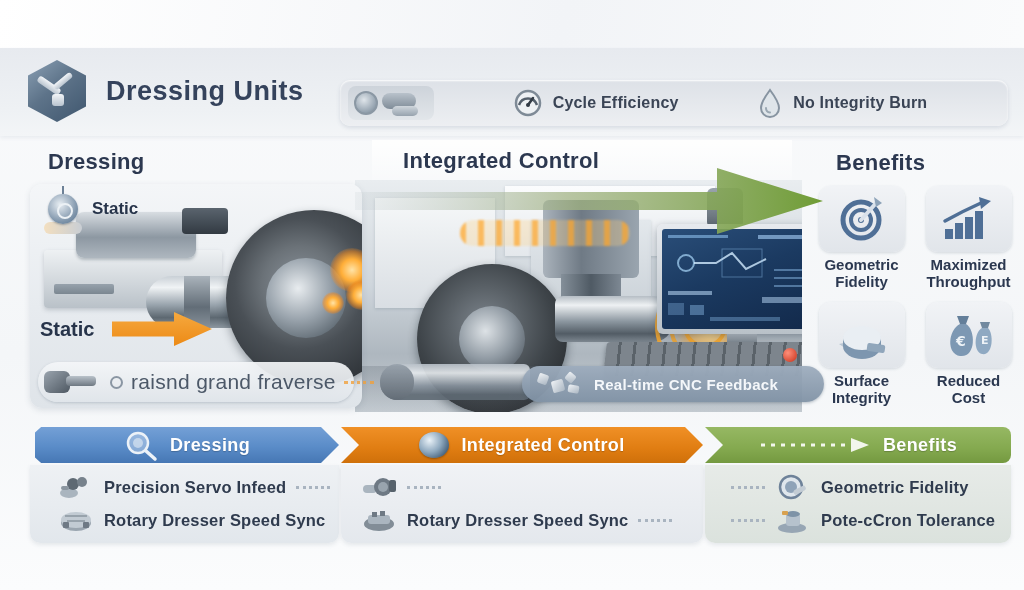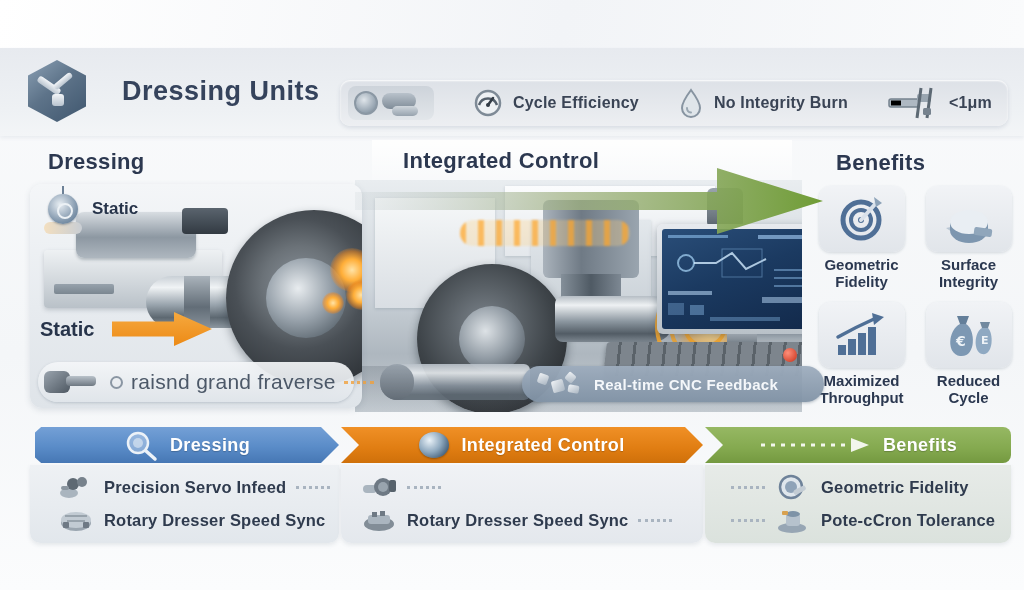--- a/index.html
+++ b/index.html
@@ -7,21 +7,21 @@
   body { font-family:"Liberation Sans", sans-serif; }
   .canvas { position:relative; width:1024px; height:590px; overflow:hidden;
             background:linear-gradient(180deg,#fafbfc 0%,#f4f6f8 60%,#fbfcfd 100%); color:#2e3b52; }
 
   
   .top-strip { position:absolute; left:0; top:0; width:1024px; height:48px;
                background:linear-gradient(100deg,#ffffff 0%,#f2f4f7 55%,#fafbfc 100%); }
   .header-band { position:absolute; left:0; top:48px; width:1024px; height:88px;
                  background:linear-gradient(180deg,#e7eaef 0%,#eef1f4 70%,#f3f5f7 100%);
                  box-shadow:0 2px 4px rgba(60,80,110,.08); }
-  .brand { position:absolute; left:28px; top:60px; display:flex; align-items:center; gap:36px; }
+  .brand { position:absolute; left:28px; top:60px; display:flex; align-items:center; gap:20px; }
   .hex { width:58px; height:62px; clip-path:polygon(50% 0,100% 25%,100% 75%,50% 100%,0 75%,0 25%);
          background:linear-gradient(140deg,#8ba0b4 0%,#5d7389 45%,#3f566e 100%); position:relative; }
   .hex .tool { position:absolute; background:linear-gradient(#f2f5f8,#b9c4cf); border-radius:3px; }
   .t1 { width:26px; height:7px; left:8px; top:22px; transform:rotate(35deg); }
   .t2 { width:22px; height:6px; left:24px; top:18px; transform:rotate(-40deg); }
   .t3 { width:12px; height:12px; border-radius:50%; left:24px; top:34px; background:radial-gradient(circle at 35% 35%,#eef2f6,#8fa0b0); }
   .app-title { font-size:27px; font-weight:bold; color:#35435c; letter-spacing:.5px; }
 
   .badge-bar { position:absolute; left:340px; top:80px; width:668px; height:46px; border-radius:10px;
                background:linear-gradient(180deg,#dde1e7,#edeff2); box-shadow:inset 0 1px 2px #fff,0 2px 4px rgba(70,90,120,.15);
@@ -240,33 +240,20 @@
     <div class="badge">
       <span>
         <svg width="26" height="30" viewBox="0 0 26 30">
           <path d="M13 2 C13 2 4 14 4 20 a9 9 0 0 0 18 0 C22 14 13 2 13 2 Z" fill="#dfe5ea" stroke="#8794a1" stroke-width="2"></path>
           <path d="M9 20 a4.5 4.5 0 0 0 4 4.5" fill="none" stroke="#9aa7b2" stroke-width="2" stroke-linecap="round"></path>
         </svg>
       </span>
       <span class="badge-label">No Integrity Burn</span>
     </div>
     <div class="spacer"></div>
-    <div class="badge">
-      <span>
-        <svg width="52" height="34" viewBox="0 0 52 34">
-          <rect x="2" y="13" width="30" height="8" rx="2" fill="#aeb8c2" stroke="#76828e" stroke-width="1.5"></rect>
-          <rect x="4" y="14.5" width="10" height="5" fill="#8removed"></rect>
-          <rect x="30" y="8" width="14" height="8" rx="2" fill="#9aa6b1"></rect>
-          <line x1="34" y1="2" x2="30" y2="32" stroke="#5d6974" stroke-width="3"></line>
-          <line x1="44" y1="2" x2="40" y2="32" stroke="#5d6974" stroke-width="3"></line>
-          <rect x="36" y="22" width="8" height="7" rx="1.5" fill="#76828e"></rect>
-        </svg>
-      </span>
-      <span class="badge-label">&lt;1μm</span>
-    </div>
   </div>
 
   <div class="center-sheen"></div>
   <div class="col-head ch-left">Dressing</div>
   <div class="col-head ch-center">Integrated Control</div>
   <div class="col-head ch-right">Benefits</div>
 
   <div class="visual">
 
     <div class="center-bg">
@@ -385,61 +372,61 @@
             <line x1="25" y1="27" x2="41" y2="9" stroke="#d9e1ea" stroke-width="4" stroke-linecap="round"></line>
             <polygon points="38,4 46,10 40,14" fill="#8ca2b8"></polygon>
           </svg>
         </span>
       </div>
       <div class="benefit-label">Geometric Fidelity</div>
     </div>
     <div class="benefit">
       <div class="tile">
         <span>
-          <svg width="58" height="50" viewBox="0 0 58 50">
-            <polygon points="6,34 34,28 52,38 24,46" fill="#b9c6d3"></polygon>
-            <path d="M10 30 a19 13 0 0 1 38 0 l0 6 a19 13 0 0 1 -38 0 Z" fill="#7d96af"></path>
-            <ellipse cx="29" cy="28" rx="19" ry="12" fill="#e9eef3"></ellipse>
-            <rect x="34" y="34" width="18" height="8" rx="2" fill="#90a6bb" transform="rotate(8 43 38)"></rect>
-          </svg>
-        </span>
-      </div>
-      <div class="benefit-label">Surface Integrity</div>
-    </div>
-    <div class="benefit">
-      <div class="tile">
-        <span>
           <svg width="56" height="48" viewBox="0 0 56 48">
             <rect x="4" y="34" width="8" height="10" fill="#4f6f96"></rect>
             <rect x="14" y="28" width="8" height="16" fill="#4f6f96"></rect>
             <rect x="24" y="22" width="8" height="22" fill="#4f6f96"></rect>
             <rect x="34" y="16" width="8" height="28" fill="#4f6f96"></rect>
             <path d="M4 26 Q22 16 40 8" fill="none" stroke="#4f6f96" stroke-width="3.5" stroke-linecap="round"></path>
             <polygon points="38,2 50,6 40,14" fill="#4f6f96"></polygon>
           </svg>
         </span>
       </div>
       <div class="benefit-label">Maximized Throughput</div>
+    </div>
+    <div class="benefit">
+      <div class="tile">
+        <span>
+          <svg width="58" height="50" viewBox="0 0 58 50">
+            <polygon points="6,34 34,28 52,38 24,46" fill="#b9c6d3"></polygon>
+            <path d="M10 30 a19 13 0 0 1 38 0 l0 6 a19 13 0 0 1 -38 0 Z" fill="#7d96af"></path>
+            <ellipse cx="29" cy="28" rx="19" ry="12" fill="#e9eef3"></ellipse>
+            <rect x="34" y="34" width="18" height="8" rx="2" fill="#90a6bb" transform="rotate(8 43 38)"></rect>
+          </svg>
+        </span>
+      </div>
+      <div class="benefit-label">Surface Integrity</div>
     </div>
     <div class="benefit">
       <div class="tile">
         <span>
           <svg width="58" height="50" viewBox="0 0 58 50">
             <path d="M20 14 C8 20 6 44 20 46 C36 48 36 20 26 14 Z" fill="#7d98b3"></path>
             <path d="M17 6 L29 6 L26 14 L20 14 Z" fill="#647f9a"></path>
             <path d="M14 4 L32 8" stroke="#64Removed" stroke-width="0"></path>
             <path d="M42 18 C34 22 33 42 42 44 C53 46 54 24 48 18 Z" fill="#8fa9c2"></path>
             <path d="M40 12 L50 12 L48 18 L42 18 Z" fill="#71890f" opacity="0"></path>
             <path d="M40 12 L50 12 L48 18 L42 18 Z" fill="#71899f"></path>
             <text x="16" y="36" font-family="'DejaVu Sans', sans-serif" font-size="14" font-weight="bold" fill="#eef3f7">€</text>
             <text x="41" y="34" font-family="'DejaVu Sans', sans-serif" font-size="11" font-weight="bold" fill="#eef3f7">E</text>
           </svg>
         </span>
       </div>
-      <div class="benefit-label">Reduced Cycle</div>
+      <div class="benefit-label">Reduced Cost</div>
     </div>
   </div>
 
   <div class="flow-bar fb-blue">
     <span class="magnifier">
       <svg width="34" height="32" viewBox="0 0 34 32">
         <circle cx="14" cy="13" r="10" fill="rgba(235,242,248,.35)" stroke="#ecf2f8" stroke-width="2.5"></circle>
         <circle cx="14" cy="13" r="5" fill="rgba(236,242,248,.55)"></circle>
         <line x1="22" y1="21" x2="31" y2="29" stroke="#ecf2f8" stroke-width="3.5" stroke-linecap="round"></line>
       </svg>

